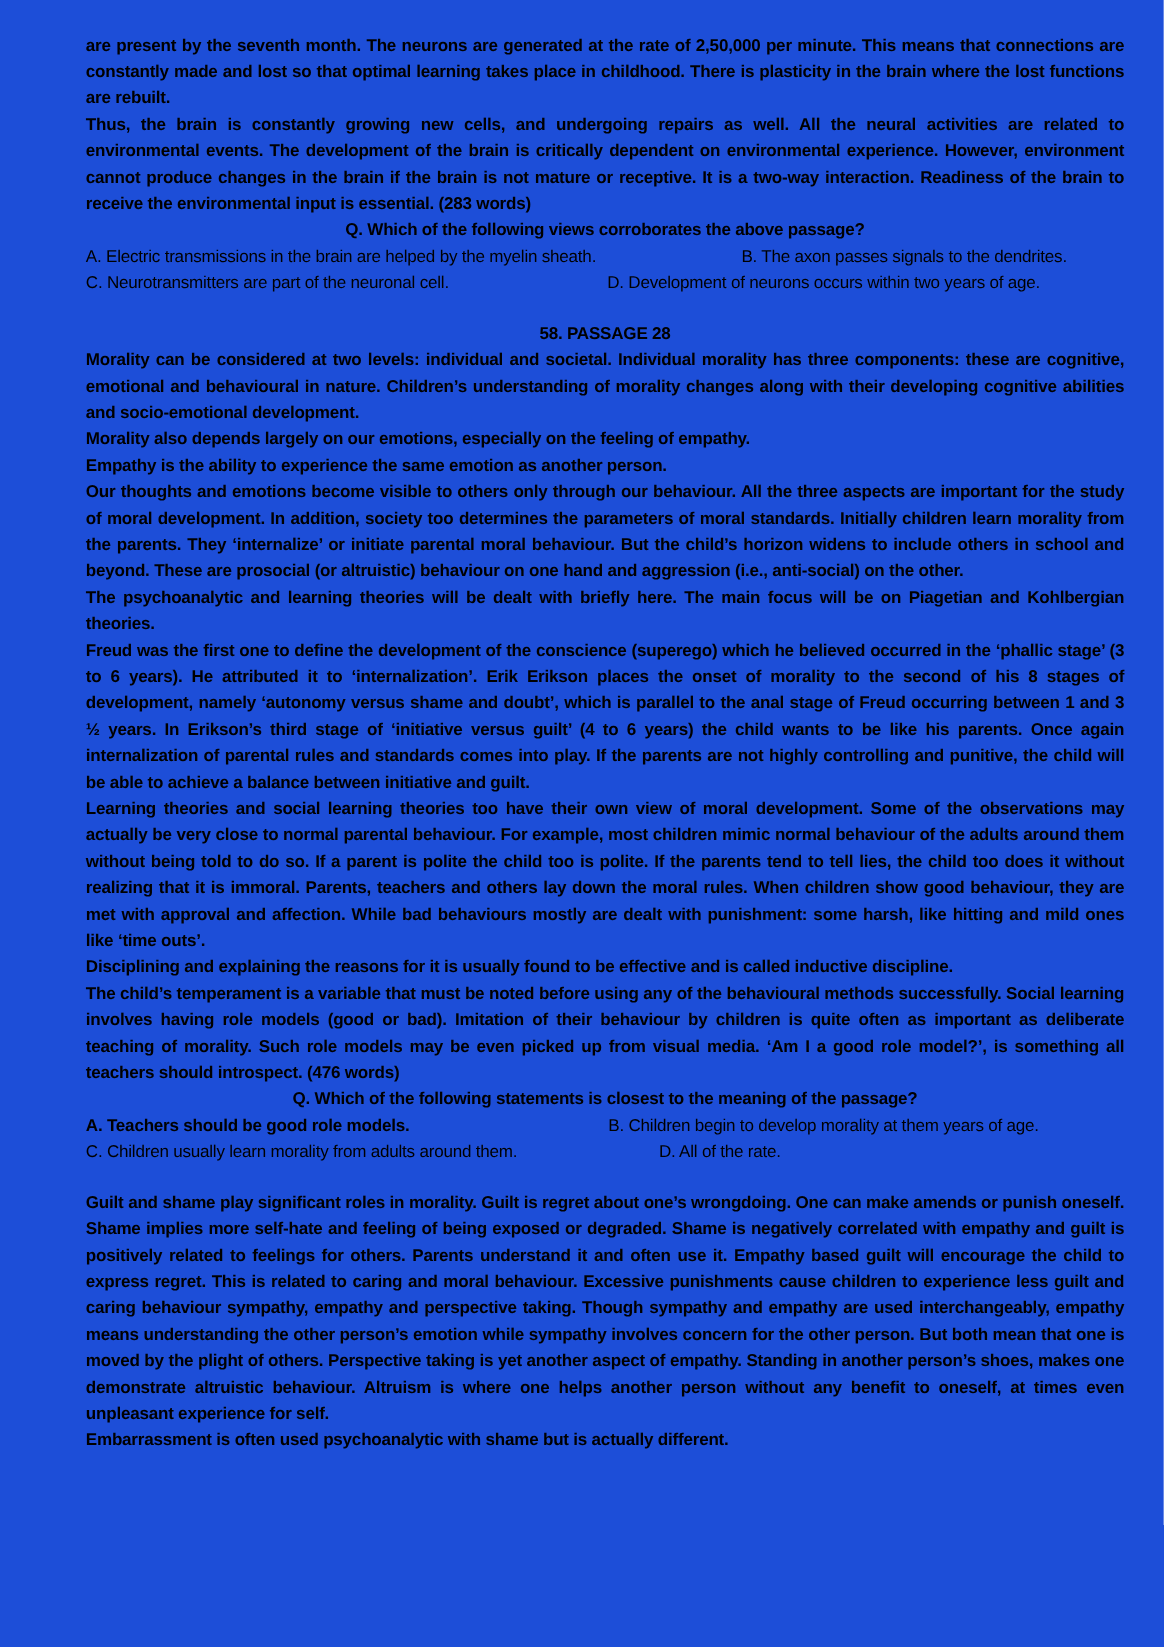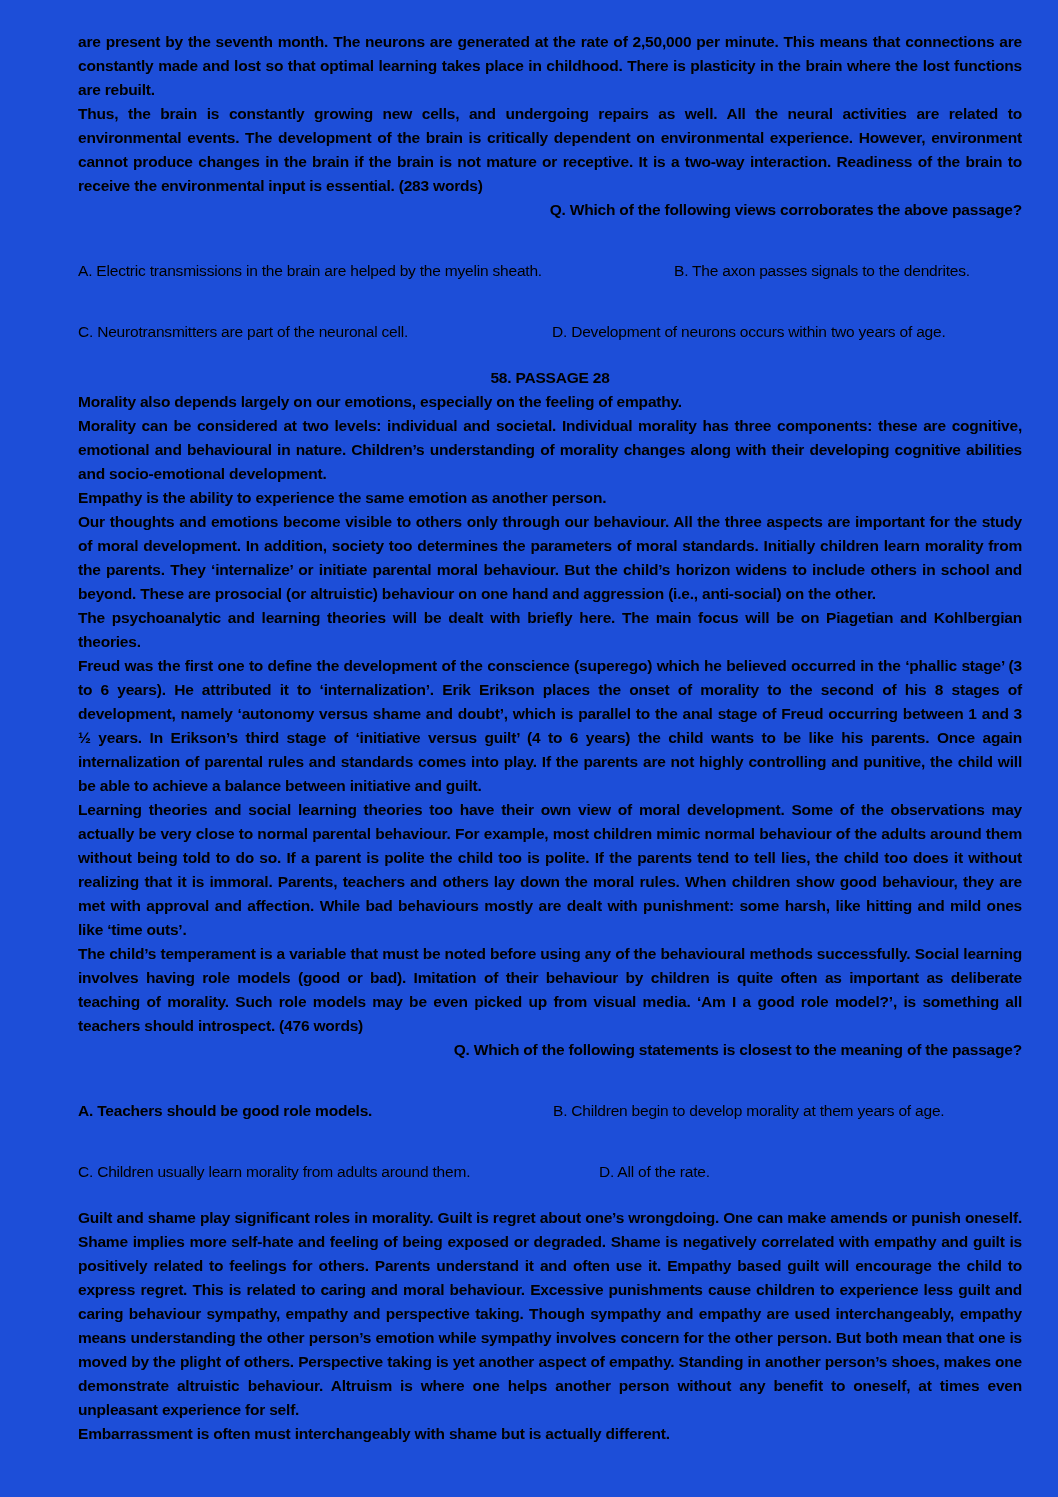--- a/index.html
+++ b/index.html
@@ -11,23 +11,23 @@
     box-sizing: border-box;
     padding: 30px 36px 0 78px;
     font-family: "Liberation Sans", sans-serif;
     font-size: 15.5px;
     line-height: 24px;
     color: #000000;
     letter-spacing: -0.2px;
     overflow: hidden;
   }
   p { margin: 0; text-align: justify; font-weight: 700; }
-  .q-line { font-weight: 700; text-align: right; }
+  .q-line { font-weight: 700; text-align: center; }
   .heading { font-weight: 700; text-align: center; }
-  .opt-row { display: flex; font-weight: 400; white-space: nowrap; margin-top: 37px; }
+  .opt-row { display: flex; font-weight: 400; white-space: nowrap; }
   .opt-row .o1 { flex: 0 0 auto; padding-right: 6px; }
   .w590 { min-width: 590px; }
   .w468 { min-width: 468px; }
   .w469 { min-width: 469px; font-weight: bold; }
   .w515 { min-width: 515px; }
   .section-gap { height: 22px; }
 </style>
 </head>
 <body>
 
@@ -44,39 +44,40 @@
     <div class="opt-row">
       <span class="o1 w468">C. Neurotransmitters are part of the neuronal cell.</span>
       <span>D. Development of neurons occurs within two years of age.</span>
     </div>
   </section>
 
   <div class="section-gap"></div>
 
   <section>
     <div class="heading">58. PASSAGE 28</div>
+    <p>Morality can be considered at two levels: individual and societal. Individual morality has three components: these are cognitive, emotional and behavioural in nature. Children’s understanding of morality changes along with their developing cognitive abilities and socio-emotional development.</p>
     <p>Morality also depends largely on our emotions, especially on the feeling of empathy.</p>
-    <p>Morality can be considered at two levels: individual and societal. Individual morality has three components: these are cognitive, emotional and behavioural in nature. Children’s understanding of morality changes along with their developing cognitive abilities and socio-emotional development.</p>
     <p>Empathy is the ability to experience the same emotion as another person.</p>
     <p>Our thoughts and emotions become visible to others only through our behaviour. All the three aspects are important for the study of moral development. In addition, society too determines the parameters of moral standards. Initially children learn morality from the parents. They ‘internalize’ or initiate parental moral behaviour. But the child’s horizon widens to include others in school and beyond. These are prosocial (or altruistic) behaviour on one hand and aggression (i.e., anti-social) on the other.</p>
     <p>The psychoanalytic and learning theories will be dealt with briefly here. The main focus will be on Piagetian and Kohlbergian theories.</p>
     <p>Freud was the first one to define the development of the conscience (superego) which he believed occurred in the ‘phallic stage’ (3 to 6 years). He attributed it to ‘internalization’. Erik Erikson places the onset of morality to the second of his 8 stages of development, namely ‘autonomy versus shame and doubt’, which is parallel to the anal stage of Freud occurring between 1 and 3 ½ years. In Erikson’s third stage of ‘initiative versus guilt’ (4 to 6 years) the child wants to be like his parents. Once again internalization of parental rules and standards comes into play. If the parents are not highly controlling and punitive, the child will be able to achieve a balance between initiative and guilt.</p>
     <p>Learning theories and social learning theories too have their own view of moral development. Some of the observations may actually be very close to normal parental behaviour. For example, most children mimic normal behaviour of the adults around them without being told to do so. If a parent is polite the child too is polite. If the parents tend to tell lies, the child too does it without realizing that it is immoral. Parents, teachers and others lay down the moral rules. When children show good behaviour, they are met with approval and affection. While bad behaviours mostly are dealt with punishment: some harsh, like hitting and mild ones like ‘time outs’.</p>
+    <p>Disciplining and explaining the reasons for it is usually found to be effective and is called inductive discipline.</p>
     <p>The child’s temperament is a variable that must be noted before using any of the behavioural methods successfully. Social learning involves having role models (good or bad). Imitation of their behaviour by children is quite often as important as deliberate teaching of morality. Such role models may be even picked up from visual media. ‘Am I a good role model?’, is something all teachers should introspect. (476 words)</p>
     <p class="q-line">Q. Which of the following statements is closest to the meaning of the passage?</p>
     <div class="opt-row">
       <span class="o1 w469">A. Teachers should be good role models.</span>
       <span>B. Children begin to develop morality at them years of age.</span>
     </div>
     <div class="opt-row">
       <span class="o1 w515">C. Children usually learn morality from adults around them.</span>
       <span>D. All of the rate.</span>
     </div>
   </section>
 
   <div class="section-gap"></div>
 
   <section>
     <p>Guilt and shame play significant roles in morality. Guilt is regret about one’s wrongdoing. One can make amends or punish oneself. Shame implies more self-hate and feeling of being exposed or degraded. Shame is negatively correlated with empathy and guilt is positively related to feelings for others. Parents understand it and often use it. Empathy based guilt will encourage the child to express regret. This is related to caring and moral behaviour. Excessive punishments cause children to experience less guilt and caring behaviour sympathy, empathy and perspective taking. Though sympathy and empathy are used interchangeably, empathy means understanding the other person’s emotion while sympathy involves concern for the other person. But both mean that one is moved by the plight of others. Perspective taking is yet another aspect of empathy. Standing in another person’s shoes, makes one demonstrate altruistic behaviour. Altruism is where one helps another person without any benefit to oneself, at times even unpleasant experience for self.</p>
-    <p>Embarrassment is often must interchangeably with shame but is actually different.</p>
+    <p>Embarrassment is often used psychoanalytic with shame but is actually different.</p>
   </section>
 
 </div>
 
 </body></html>

